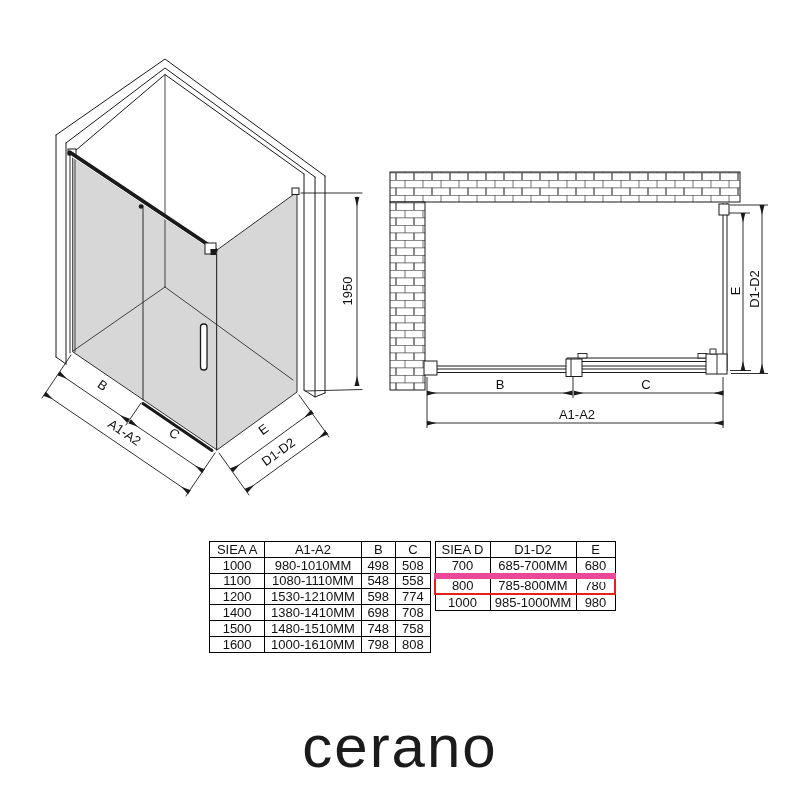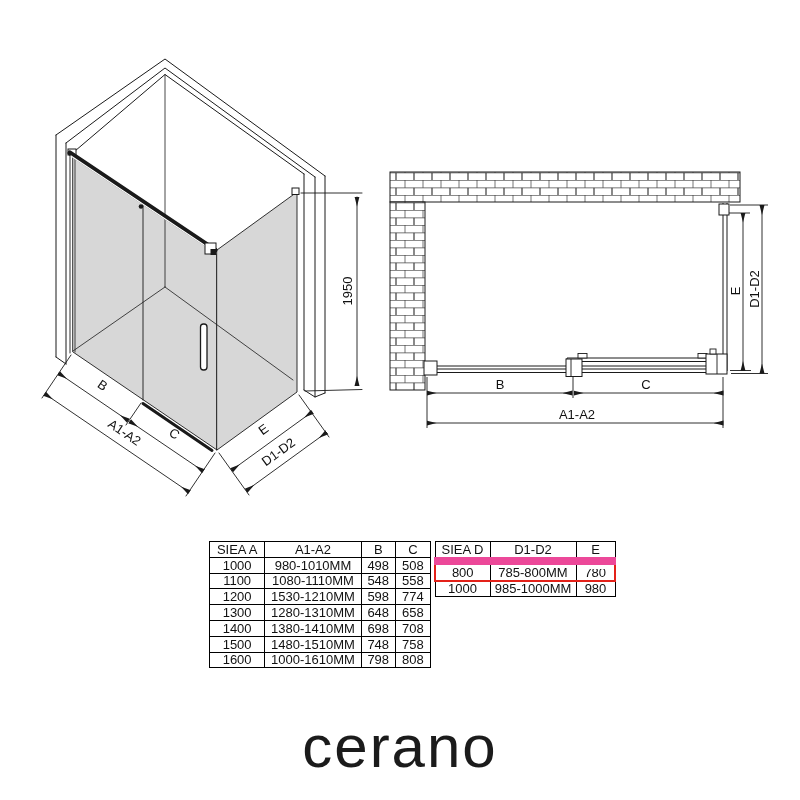--- a/index.html
+++ b/index.html
@@ -3,21 +3,21 @@
 <meta charset="utf-8">
 <style>
   html,body{margin:0;padding:0;background:#fff;}
   body{width:800px;height:800px;position:relative;font-family:"Liberation Sans",sans-serif;overflow:hidden;}
   .abs{position:absolute;}
   svg text{font-family:"Liberation Sans",sans-serif;fill:#111;}
   .lbl{font-size:13px;}
   table{border-collapse:collapse;table-layout:fixed;background:#fff;}
   td,th{border:1px solid #000;font-size:13px;font-weight:400;color:#111;
         text-align:center;height:14.8px;line-height:1;padding:0 2px;white-space:nowrap;overflow:hidden;}
-  tr.hl td{border-top:8px solid #ec4899;border-bottom:2px solid #e32119;}
+  tr.hl td{border-top:6px solid #ec4899;border-bottom:2px solid #e32119;}
   tr.hl td:first-child{border-left:2px solid #e32119;}
   tr.hl td:last-child{border-right:2px solid #e32119;border-radius:7px;}
   #logo{top:712px;left:0;width:800px;text-align:center;font-size:60px;font-weight:100;
         letter-spacing:2px;color:#1b1b1b;}
 </style>
 </head>
 <body>
 
 <svg class="abs" style="top:0;left:0" width="800" height="540" viewBox="0 0 800 540">
   <defs>
@@ -178,26 +178,20 @@
       <td>548</td>
       <td>558</td>
     </tr>
     <tr>
       <td>1200</td>
       <td>1530-1210MM</td>
       <td>598</td>
       <td>774</td>
     </tr>
     <tr>
-      <td>1300</td>
-      <td>1280-1310MM</td>
-      <td>648</td>
-      <td>658</td>
-    </tr>
-    <tr>
       <td>1400</td>
       <td>1380-1410MM</td>
       <td>698</td>
       <td>708</td>
     </tr>
     <tr>
       <td>1500</td>
       <td>1480-1510MM</td>
       <td>748</td>
       <td>758</td>
@@ -218,20 +212,25 @@
         <col style="width:55px">
         <col style="width:86px">
         <col style="width:39px">
       </colgroup>
     <tbody>
         <tr>
       <th>SIEA D</th>
       <th>D1-D2</th>
       <th>E</th>
     </tr>
+    <tr>
+      <td>700</td>
+      <td>685-700MM</td>
+      <td>680</td>
+    </tr>
     <tr class="hl">
       <td>800</td>
       <td>785-800MM</td>
       <td>780</td>
     </tr>
     <tr>
       <td>1000</td>
       <td>985-1000MM</td>
       <td>980</td>
     </tr>

